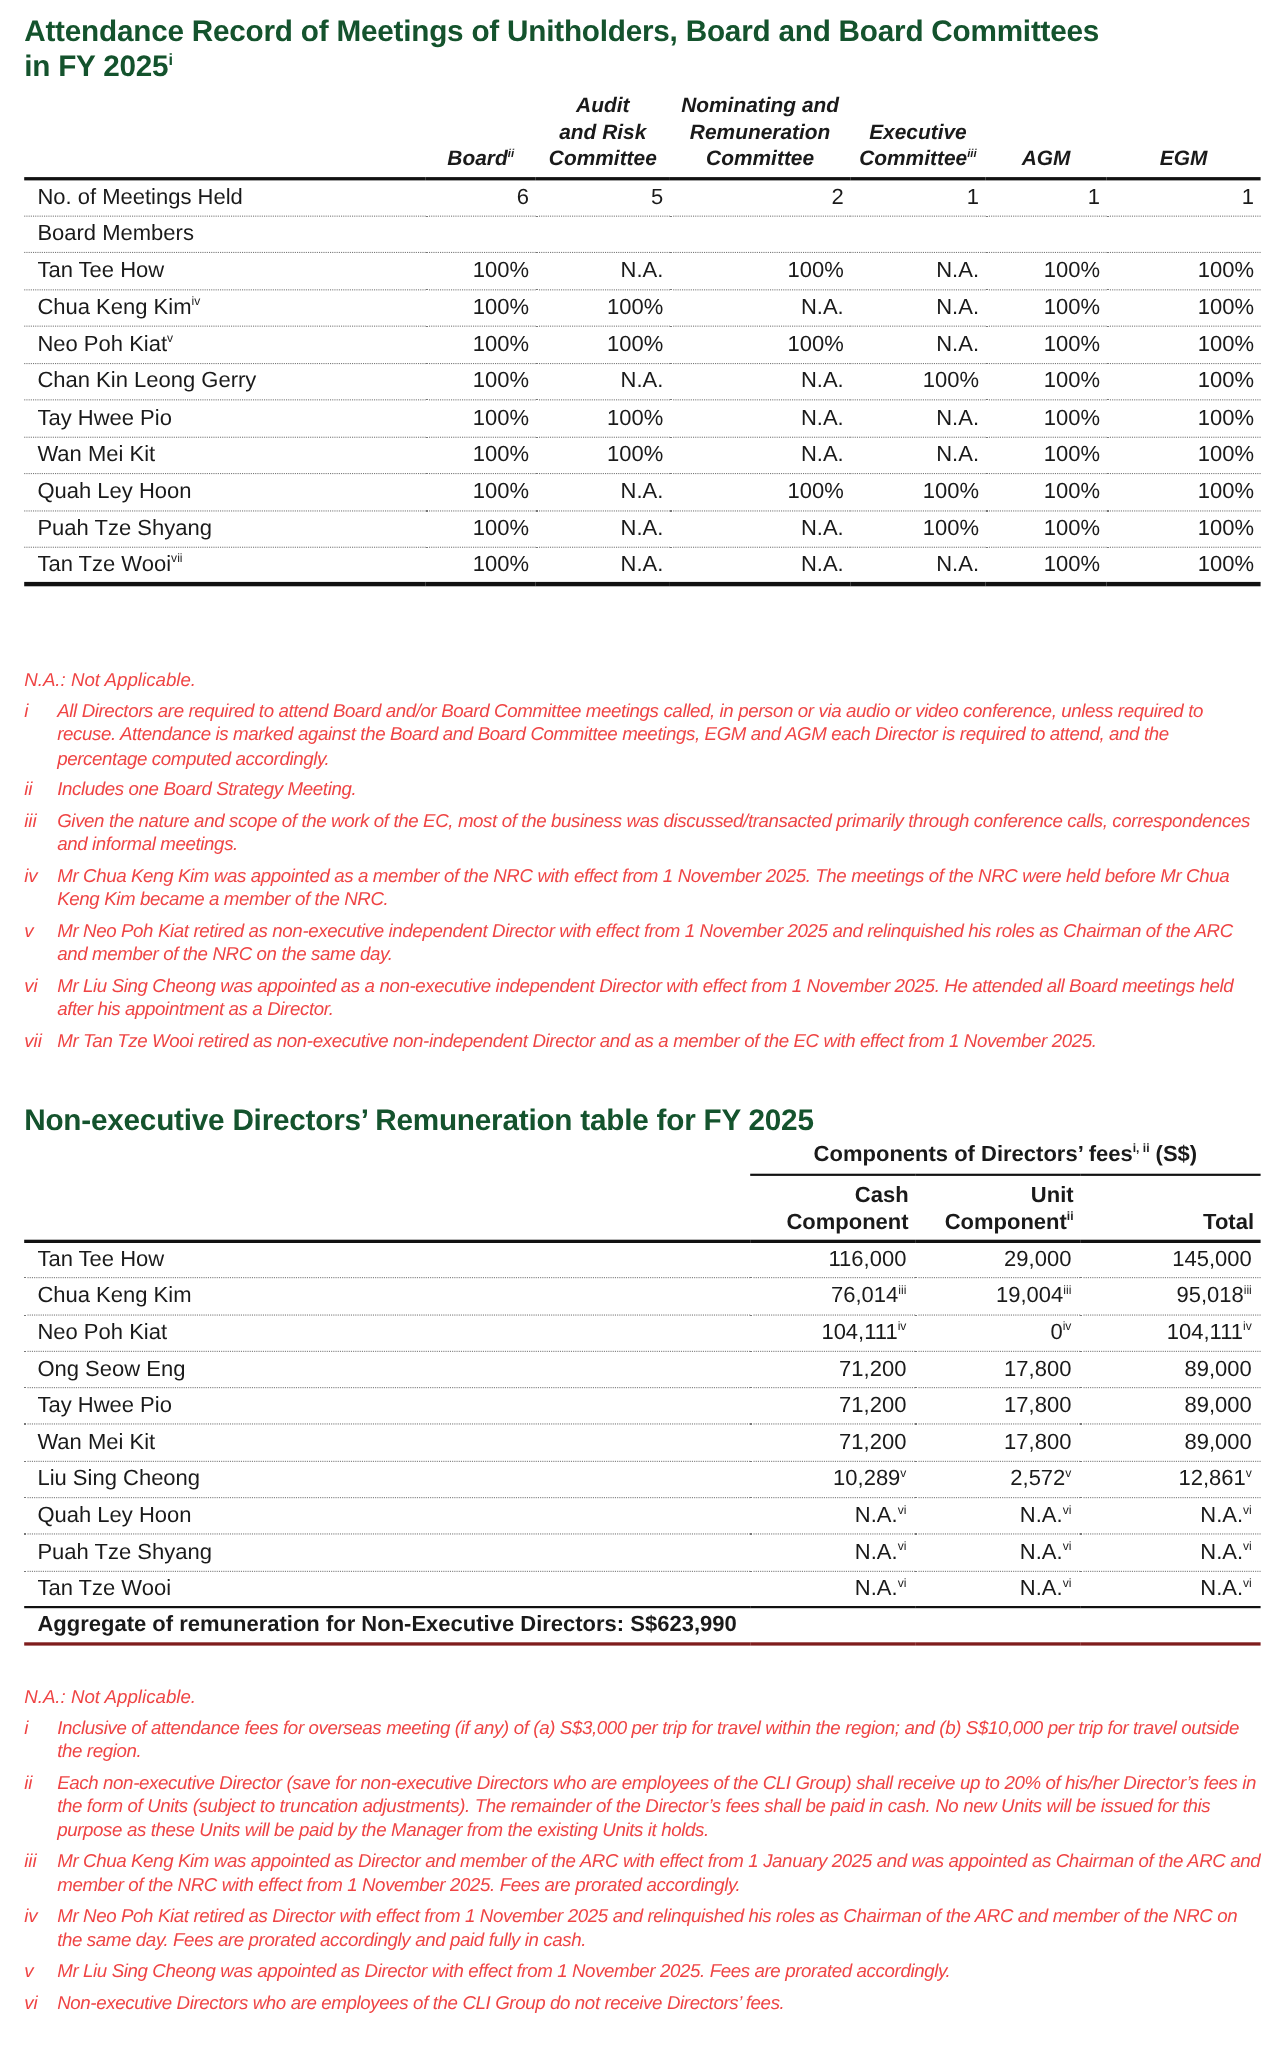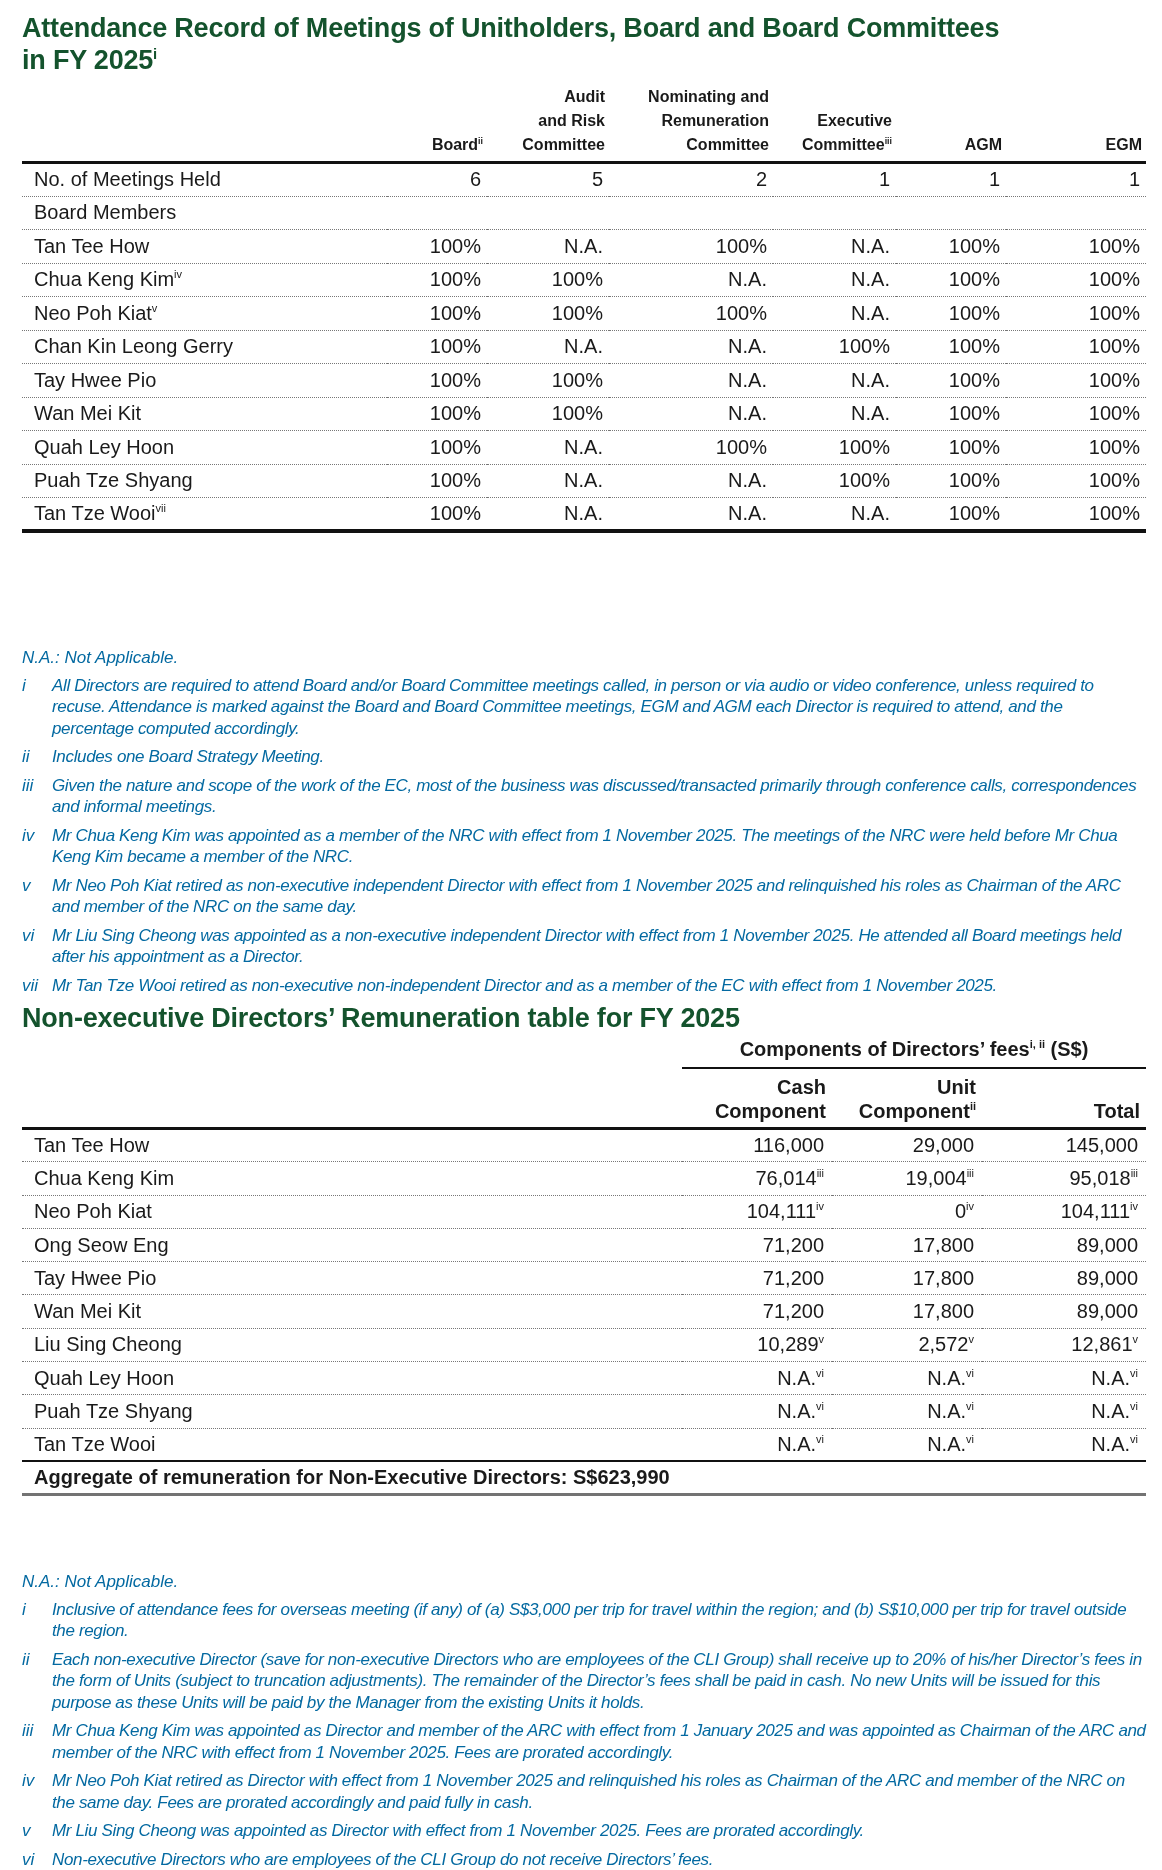--- a/index.html
+++ b/index.html
@@ -22,50 +22,51 @@
     color: #14532d;
     letter-spacing: -0.2px;
   }
   sup { font-size: 0.55em; vertical-align: super; line-height: 0; }
 
   
   .att-title { position: absolute; top: 12px; left: 0; width: 1124px; }
   table { border-collapse: collapse; width: 100%; font-family: "Liberation Sans", sans-serif; }
   .att-table { position: absolute; top: 85px; left: 0; width: 1124px; }
   .att-table th {
-    font-weight: bold; font-size: 16px; line-height: 24px; text-align: right;
+    font-weight: bold; font-size: 19px; line-height: 24px; text-align: center;
     vertical-align: bottom; padding: 0 4px 4px 4px; color: #1a1a1a;
     border-bottom: 3px solid #111;
+    font-style: italic;
   }
   .att-table td {
     font-size: 20px; height: 33.5px; text-align: right; padding: 0 6px;
     border-bottom: 1.5px dotted #777; color: #1a1a1a;
   }
   .att-table td.name { text-align: left; padding-left: 12px; }
   .att-table tr.group td { font-weight: normal; }
   .att-table tr.last td { border-bottom: 4px solid #111; }
 
-  .notes { position: absolute; left: 0; width: 1124px; font-family: "Liberation Sans", sans-serif; font-style: italic; color: #0369a1; font-size: 17px; line-height: 21.5px; margin-top: 39px; }
+  .notes { position: absolute; left: 0; width: 1124px; font-family: "Liberation Sans", sans-serif; font-style: italic; color: #ef4444; font-size: 17px; line-height: 21.5px; }
   .notes .na { margin-bottom: 6px; }
   .note { display: flex; margin-bottom: 7px; }
   .note .num { width: 30px; flex: 0 0 30px; }
   .note .txt { flex: 1; letter-spacing: -0.35px; }
 
   
   .rem-title { position: absolute; top: 1002px; left: 0; }
   .rem-table { position: absolute; top: 1037px; left: 0; width: 1124px; }
   .rem-table th { font-weight: bold; font-size: 20px; line-height: 24px; text-align: right; vertical-align: bottom; padding: 0 6px 4px 6px; }
   .rem-table tr.super th { text-align: center; border-bottom: 2px solid #111; padding-bottom: 6px; }
   .rem-table tr.super th.blank { border-bottom: none; }
   .rem-table tr.cols th { border-bottom: 3px solid #111; padding-top: 6px; }
   .rem-table td { font-size: 20px; height: 33.3px; text-align: right; padding: 0 8px; border-bottom: 1.5px dotted #777; }
   .rem-table td.name { text-align: left; padding-left: 12px; }
   .rem-table tr.group td { font-weight: bold; border-bottom: 3px solid #555; }
   .rem-table tr.lastrow td { border-bottom: 2px solid #111; }
-  .rem-table tr.agg td { font-weight: bold; text-align: left; padding-left: 12px; border-bottom: 3px solid #737373; height: 33px; }
+  .rem-table tr.agg td { font-weight: bold; text-align: left; padding-left: 12px; border-bottom: 3px solid #7f1d1d; height: 33px; }
 </style>
 </head>
 <body>
 
 <div class="page">
 
   <h1 class="section-title att-title">
     <span>Attendance Record of Meetings of Unitholders, Board and Board Committees</span><br>
     <span>in FY 2025</span><sup>i</sup>
   </h1>

